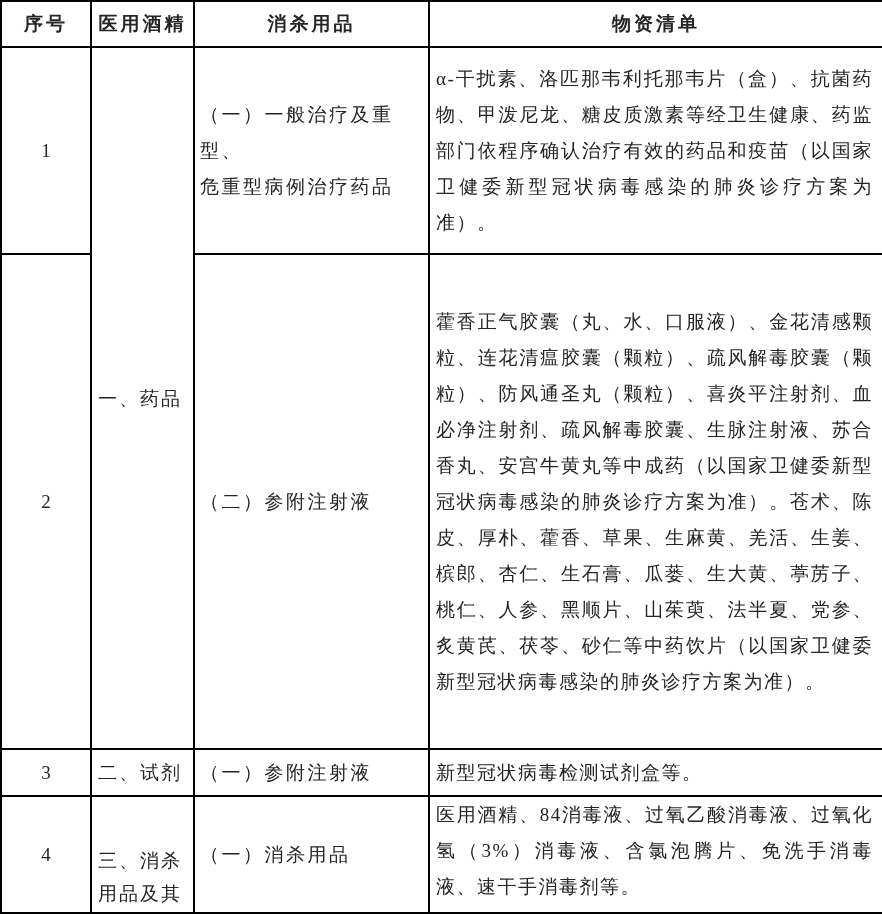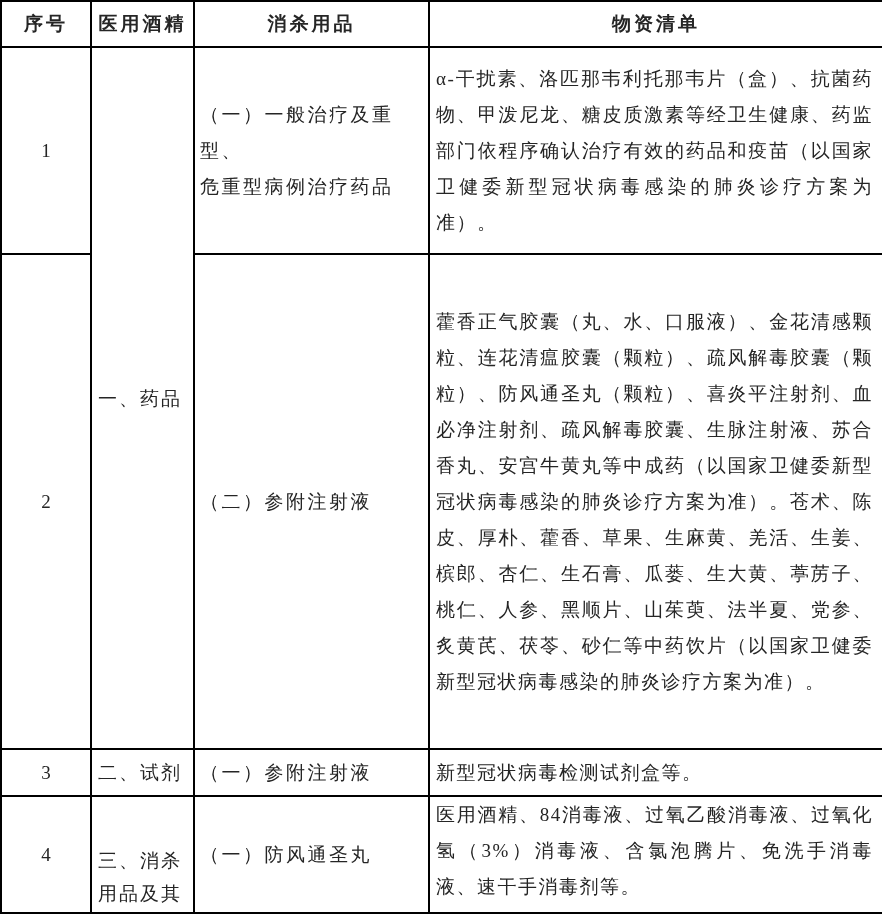--- a/index.html
+++ b/index.html
@@ -112,18 +112,18 @@
       </tr>
       <tr class="r3">
         <td class="no">3</td>
         <td class="lvl1">二、试剂</td>
         <td class="lvl2">（一）参附注射液</td>
         <td class="items">新型冠状病毒检测试剂盒等。</td>
       </tr>
       <tr class="r4">
         <td class="no">4</td>
         <td class="lvl1 lvl1-bottom">三、消杀用品及其</td>
-        <td class="lvl2">（一）防风通圣丸</td>
+        <td class="lvl2">（一）消杀用品</td>
         <td class="items items-top">医用酒精、84消毒液、过氧乙酸消毒液、过氧化氢（3%）消毒液、含氯泡腾片、免洗手消毒液、速干手消毒剂等。</td>
       </tr>
     </tbody>
   </table>
 </div>
 
 </body></html>

